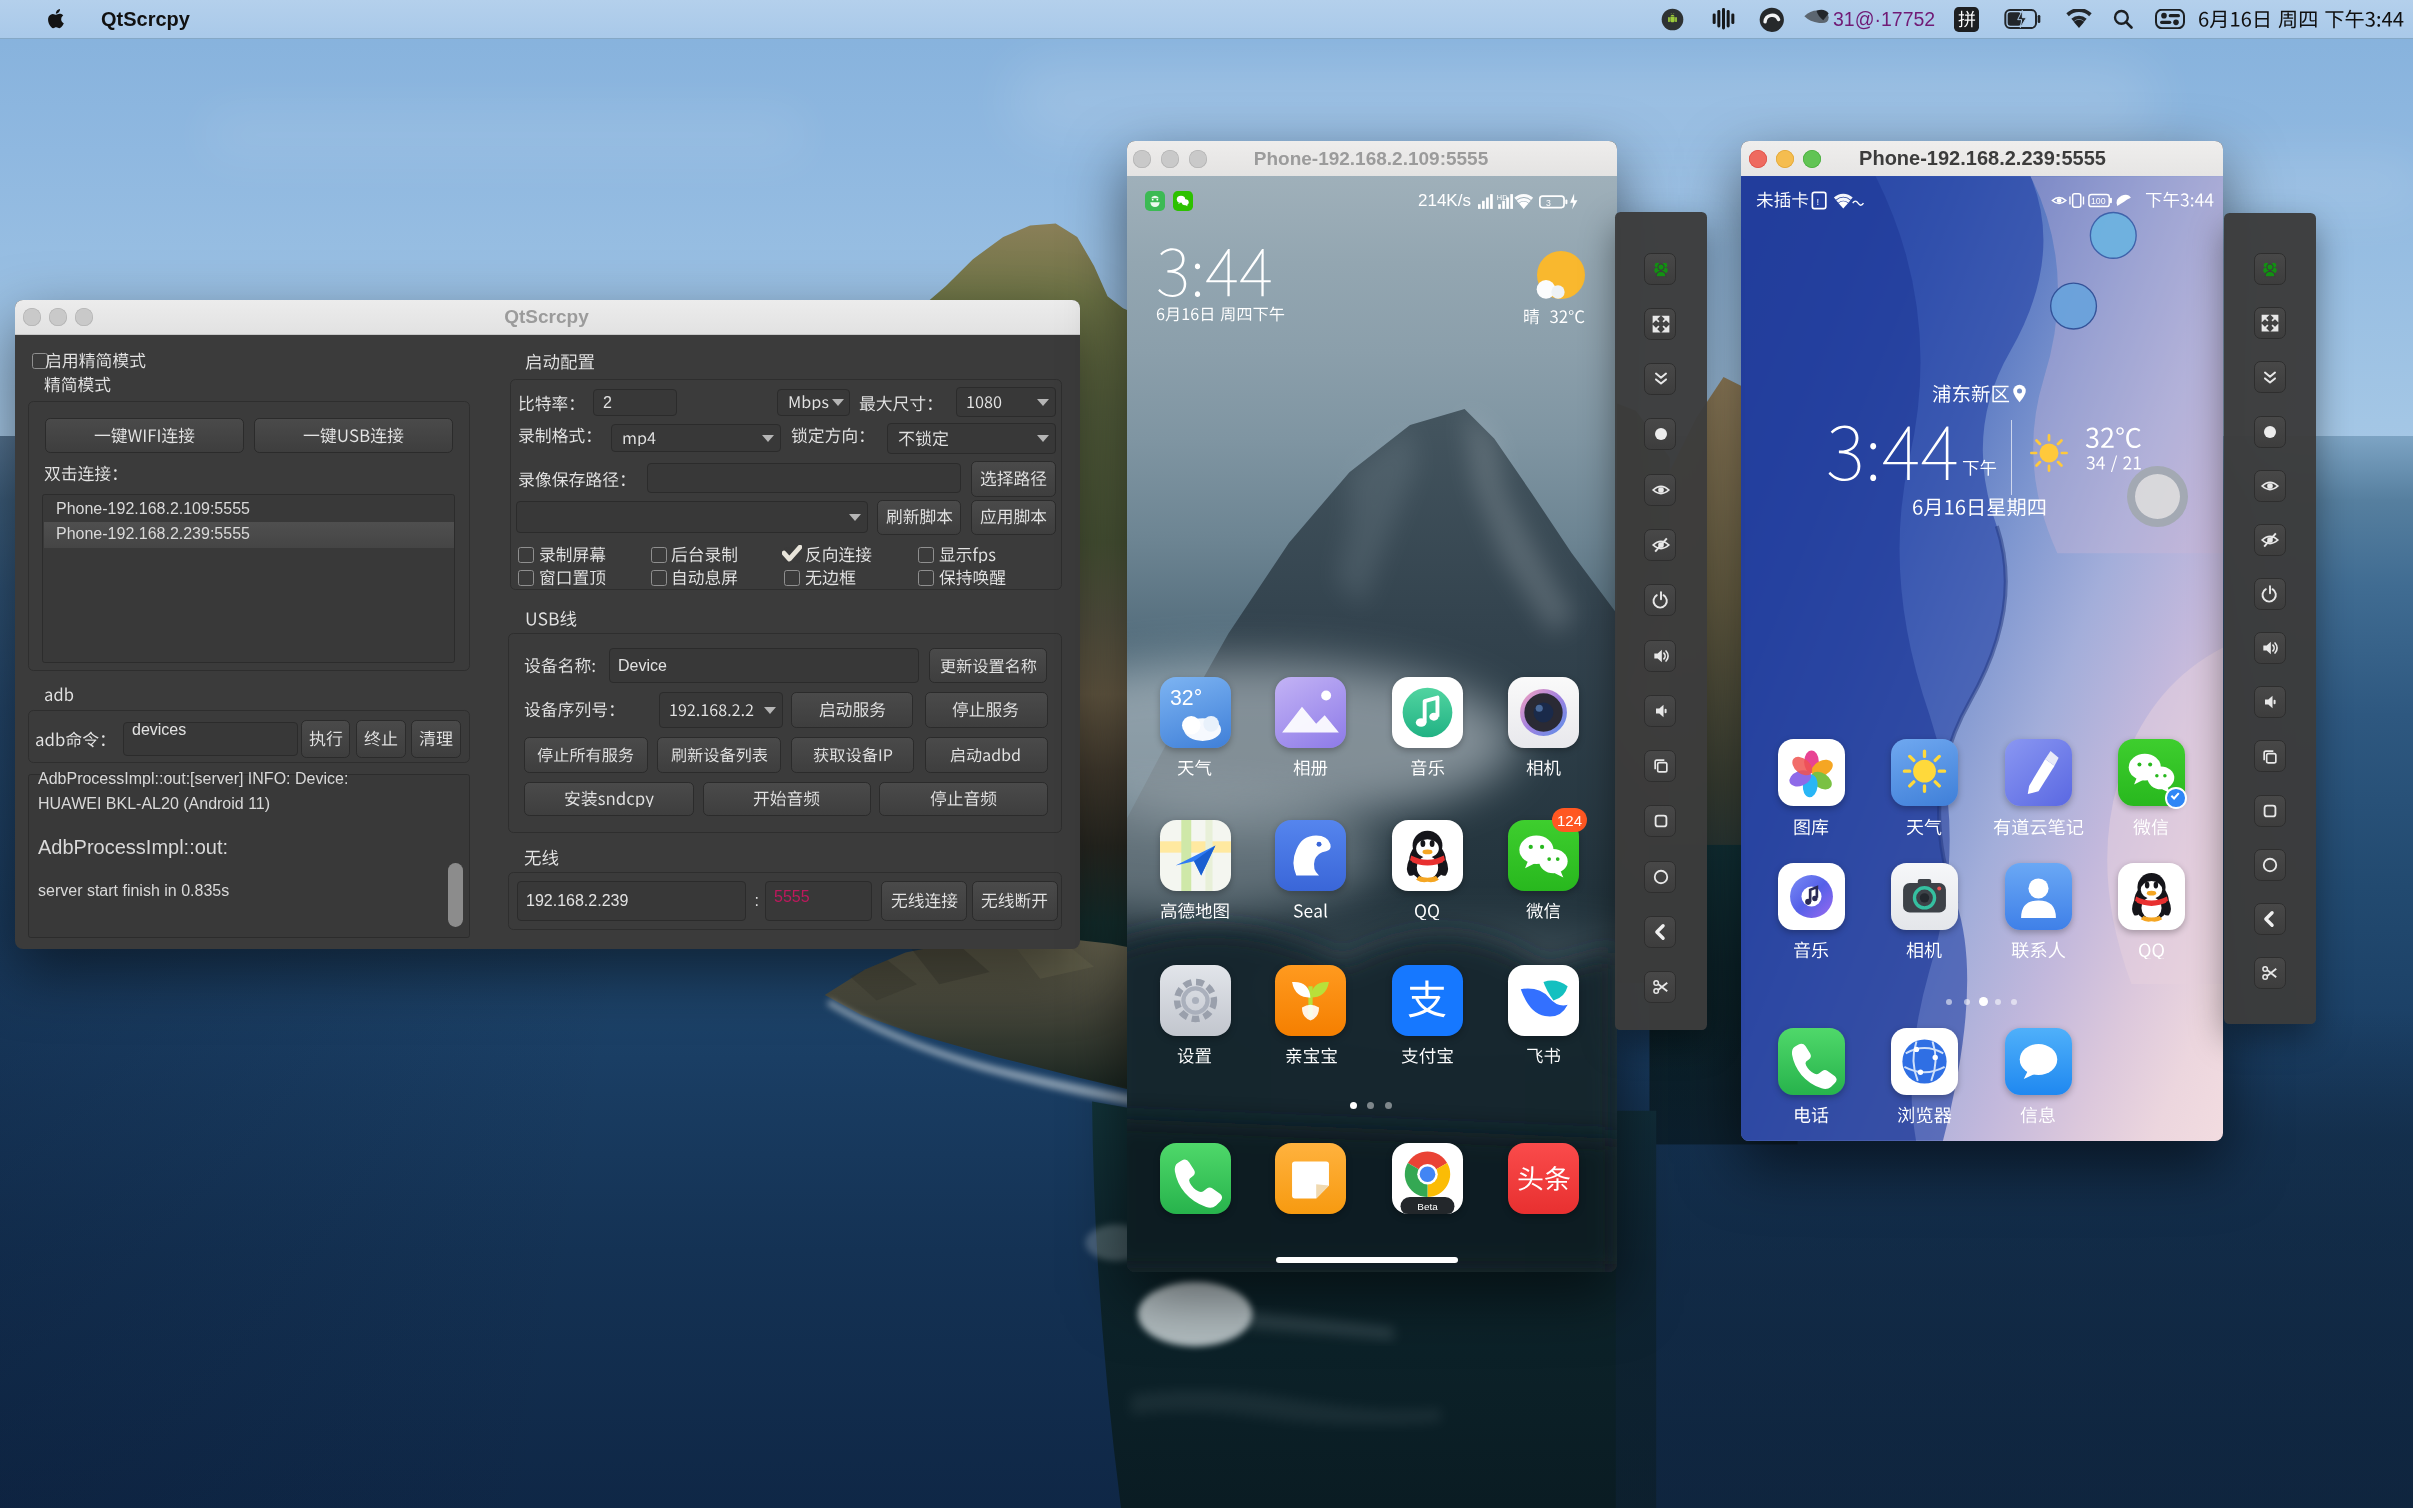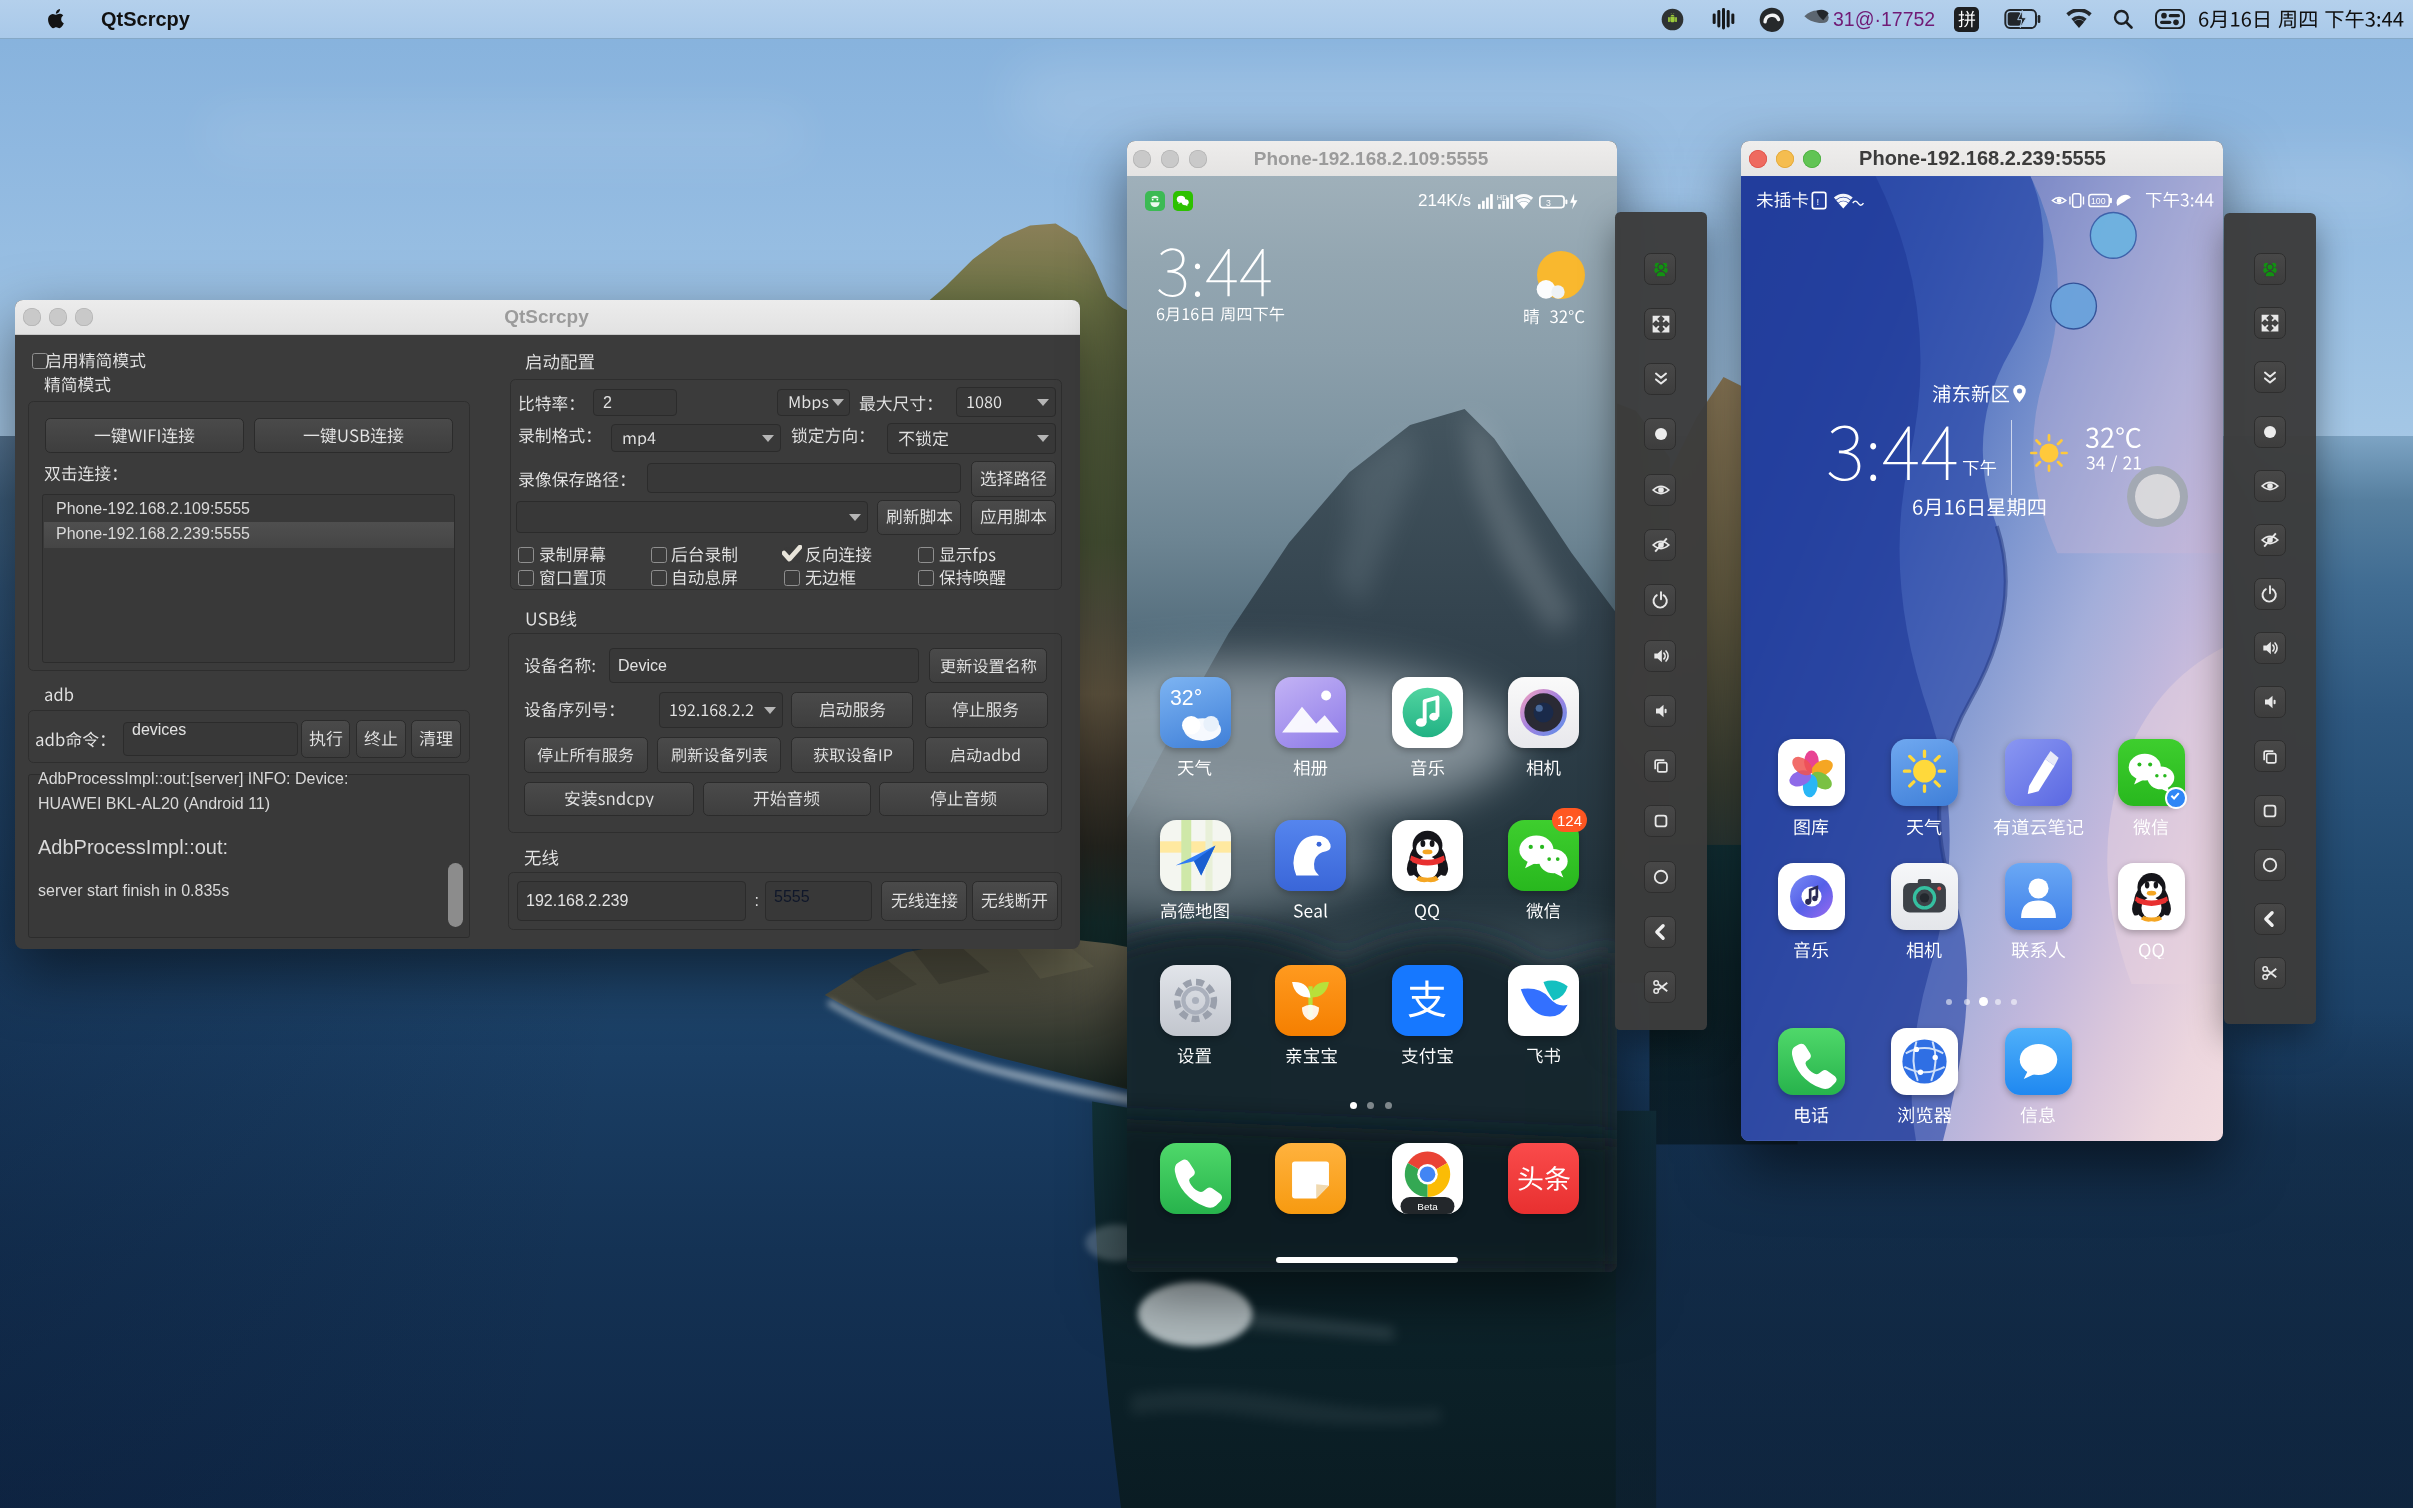--- a/index.html
+++ b/index.html
@@ -693,21 +693,21 @@
   </svg>
 <svg style="position:absolute;left:524px;top:849px;width:35px;height:17.5px;" viewBox="0 0 2000 1000" preserveAspectRatio="none" fill="#e2e2e2">
     <use href="#gR65E0"></use>
     <use href="#gR7EBF" x="1000"></use>
   </svg>
 <div style="position:absolute;left:508px;top:872px;width:554px;height:58px;box-sizing:border-box;border:1.3px solid #2e2e2e;border-radius:5.4px"></div>
 <div style="position:absolute;left:517px;top:881px;width:229px;height:40px;box-sizing:border-box;border:1.3px solid #2b2b2b;border-radius:4px;background:#383838"></div>
 <div style="position:absolute;left:526px;top:881px;width:218px;height:40px;display:flex;align-items:center;font-size:16px;color:#e2e2e2">192.168.2.239</div>
 <div style="position:absolute;left:750px;top:881px;width:13.5px;height:40px;display:flex;align-items:center;justify-content:center;font-size:16px;color:#e2e2e2">:</div>
 <div style="position:absolute;left:765px;top:881px;width:107px;height:40px;box-sizing:border-box;border:1.3px solid #2b2b2b;border-radius:4px;background:#383838"></div>
-<div style="position:absolute;left:774px;top:881px;width:96px;height:32px;display:flex;align-items:center;font-size:16px;color:#0f172a">5555</div>
+<div style="position:absolute;left:774px;top:881px;width:96px;height:32px;display:flex;align-items:center;font-size:16px;color:#be185d">5555</div>
 <div style="position:absolute;left:881px;top:881px;width:86px;height:40px;box-sizing:border-box;border:1.3px solid #2b2b2b;border-radius:5.4px;background:linear-gradient(#4a4a4a,#3e3e3e)"></div>
 <svg style="position:absolute;left:891px;top:892px;width:67px;height:17px;" viewBox="0 0 4000 1000" preserveAspectRatio="none" fill="#e2e2e2">
     <use href="#gR65E0"></use>
     <use href="#gR7EBF" x="1000"></use>
     <use href="#gR8FDE" x="2000"></use>
     <use href="#gR63A5" x="3000"></use>
   </svg>
 <div style="position:absolute;left:972px;top:881px;width:86px;height:40px;box-sizing:border-box;border:1.3px solid #2b2b2b;border-radius:5.4px;background:linear-gradient(#4a4a4a,#3e3e3e)"></div>
 <svg style="position:absolute;left:981px;top:892px;width:67px;height:17px;" viewBox="0 0 4000 1000" preserveAspectRatio="none" fill="#e2e2e2">
     <use href="#gR65E0"></use>

